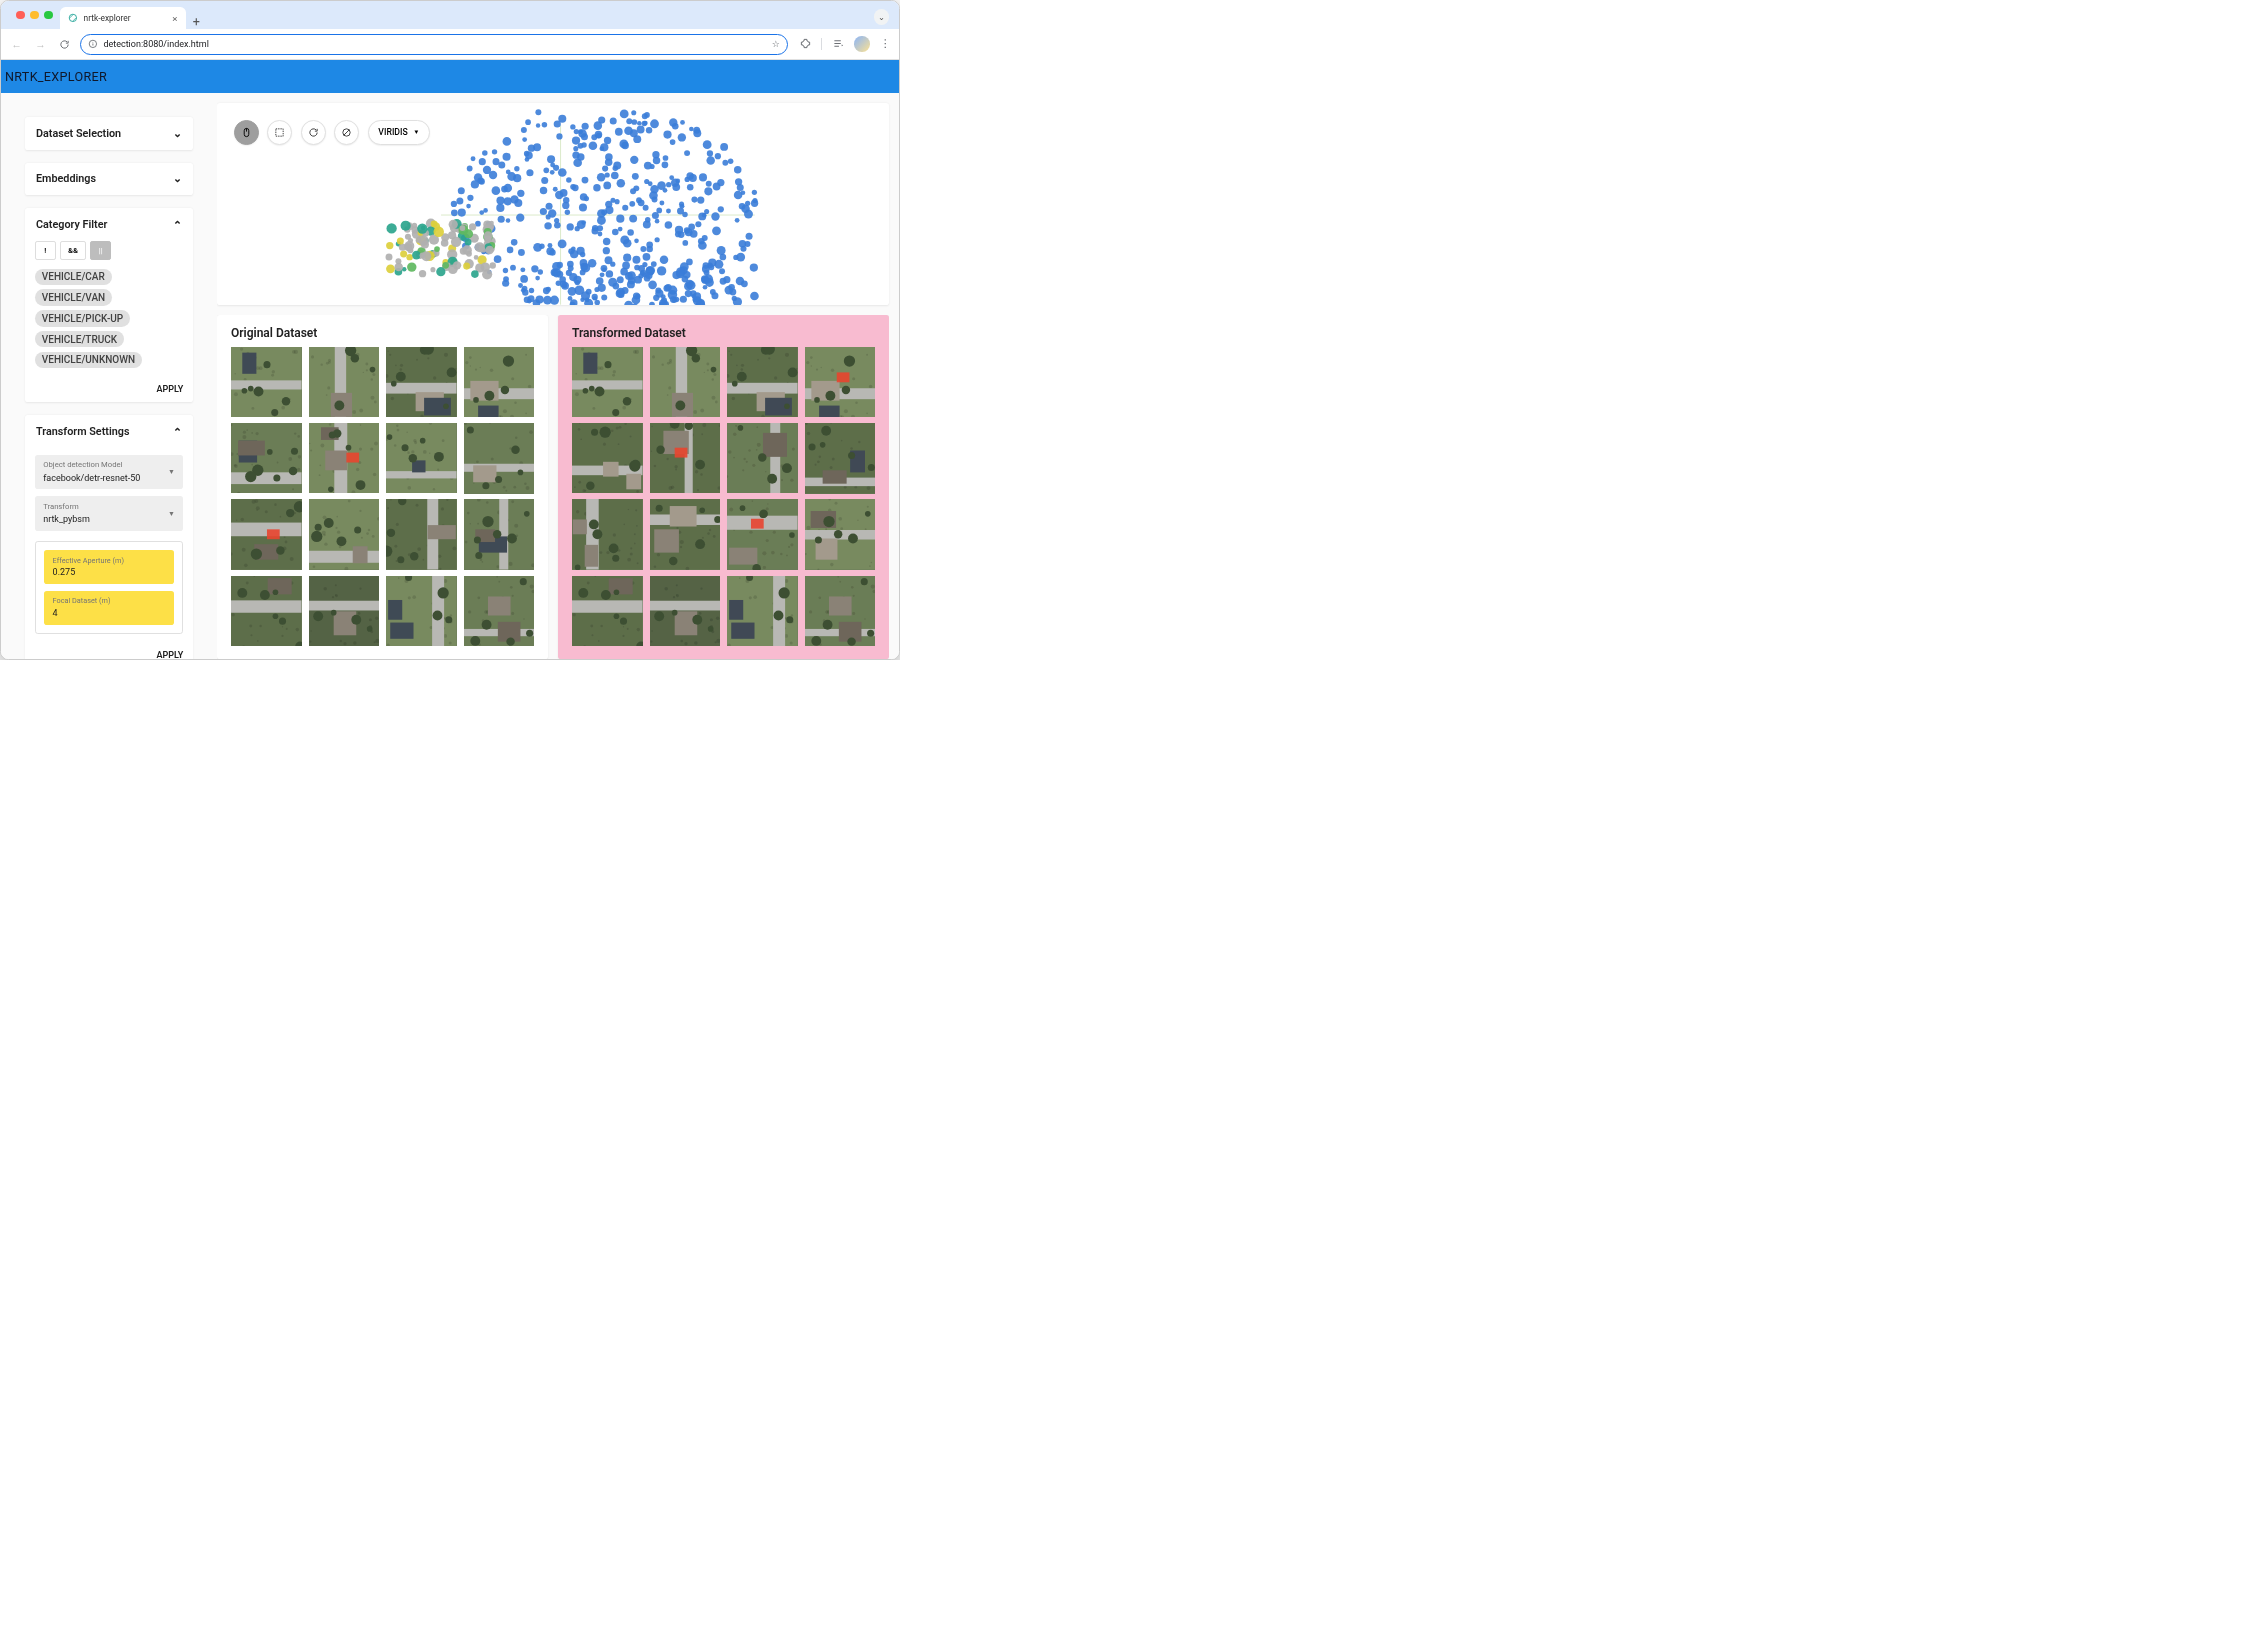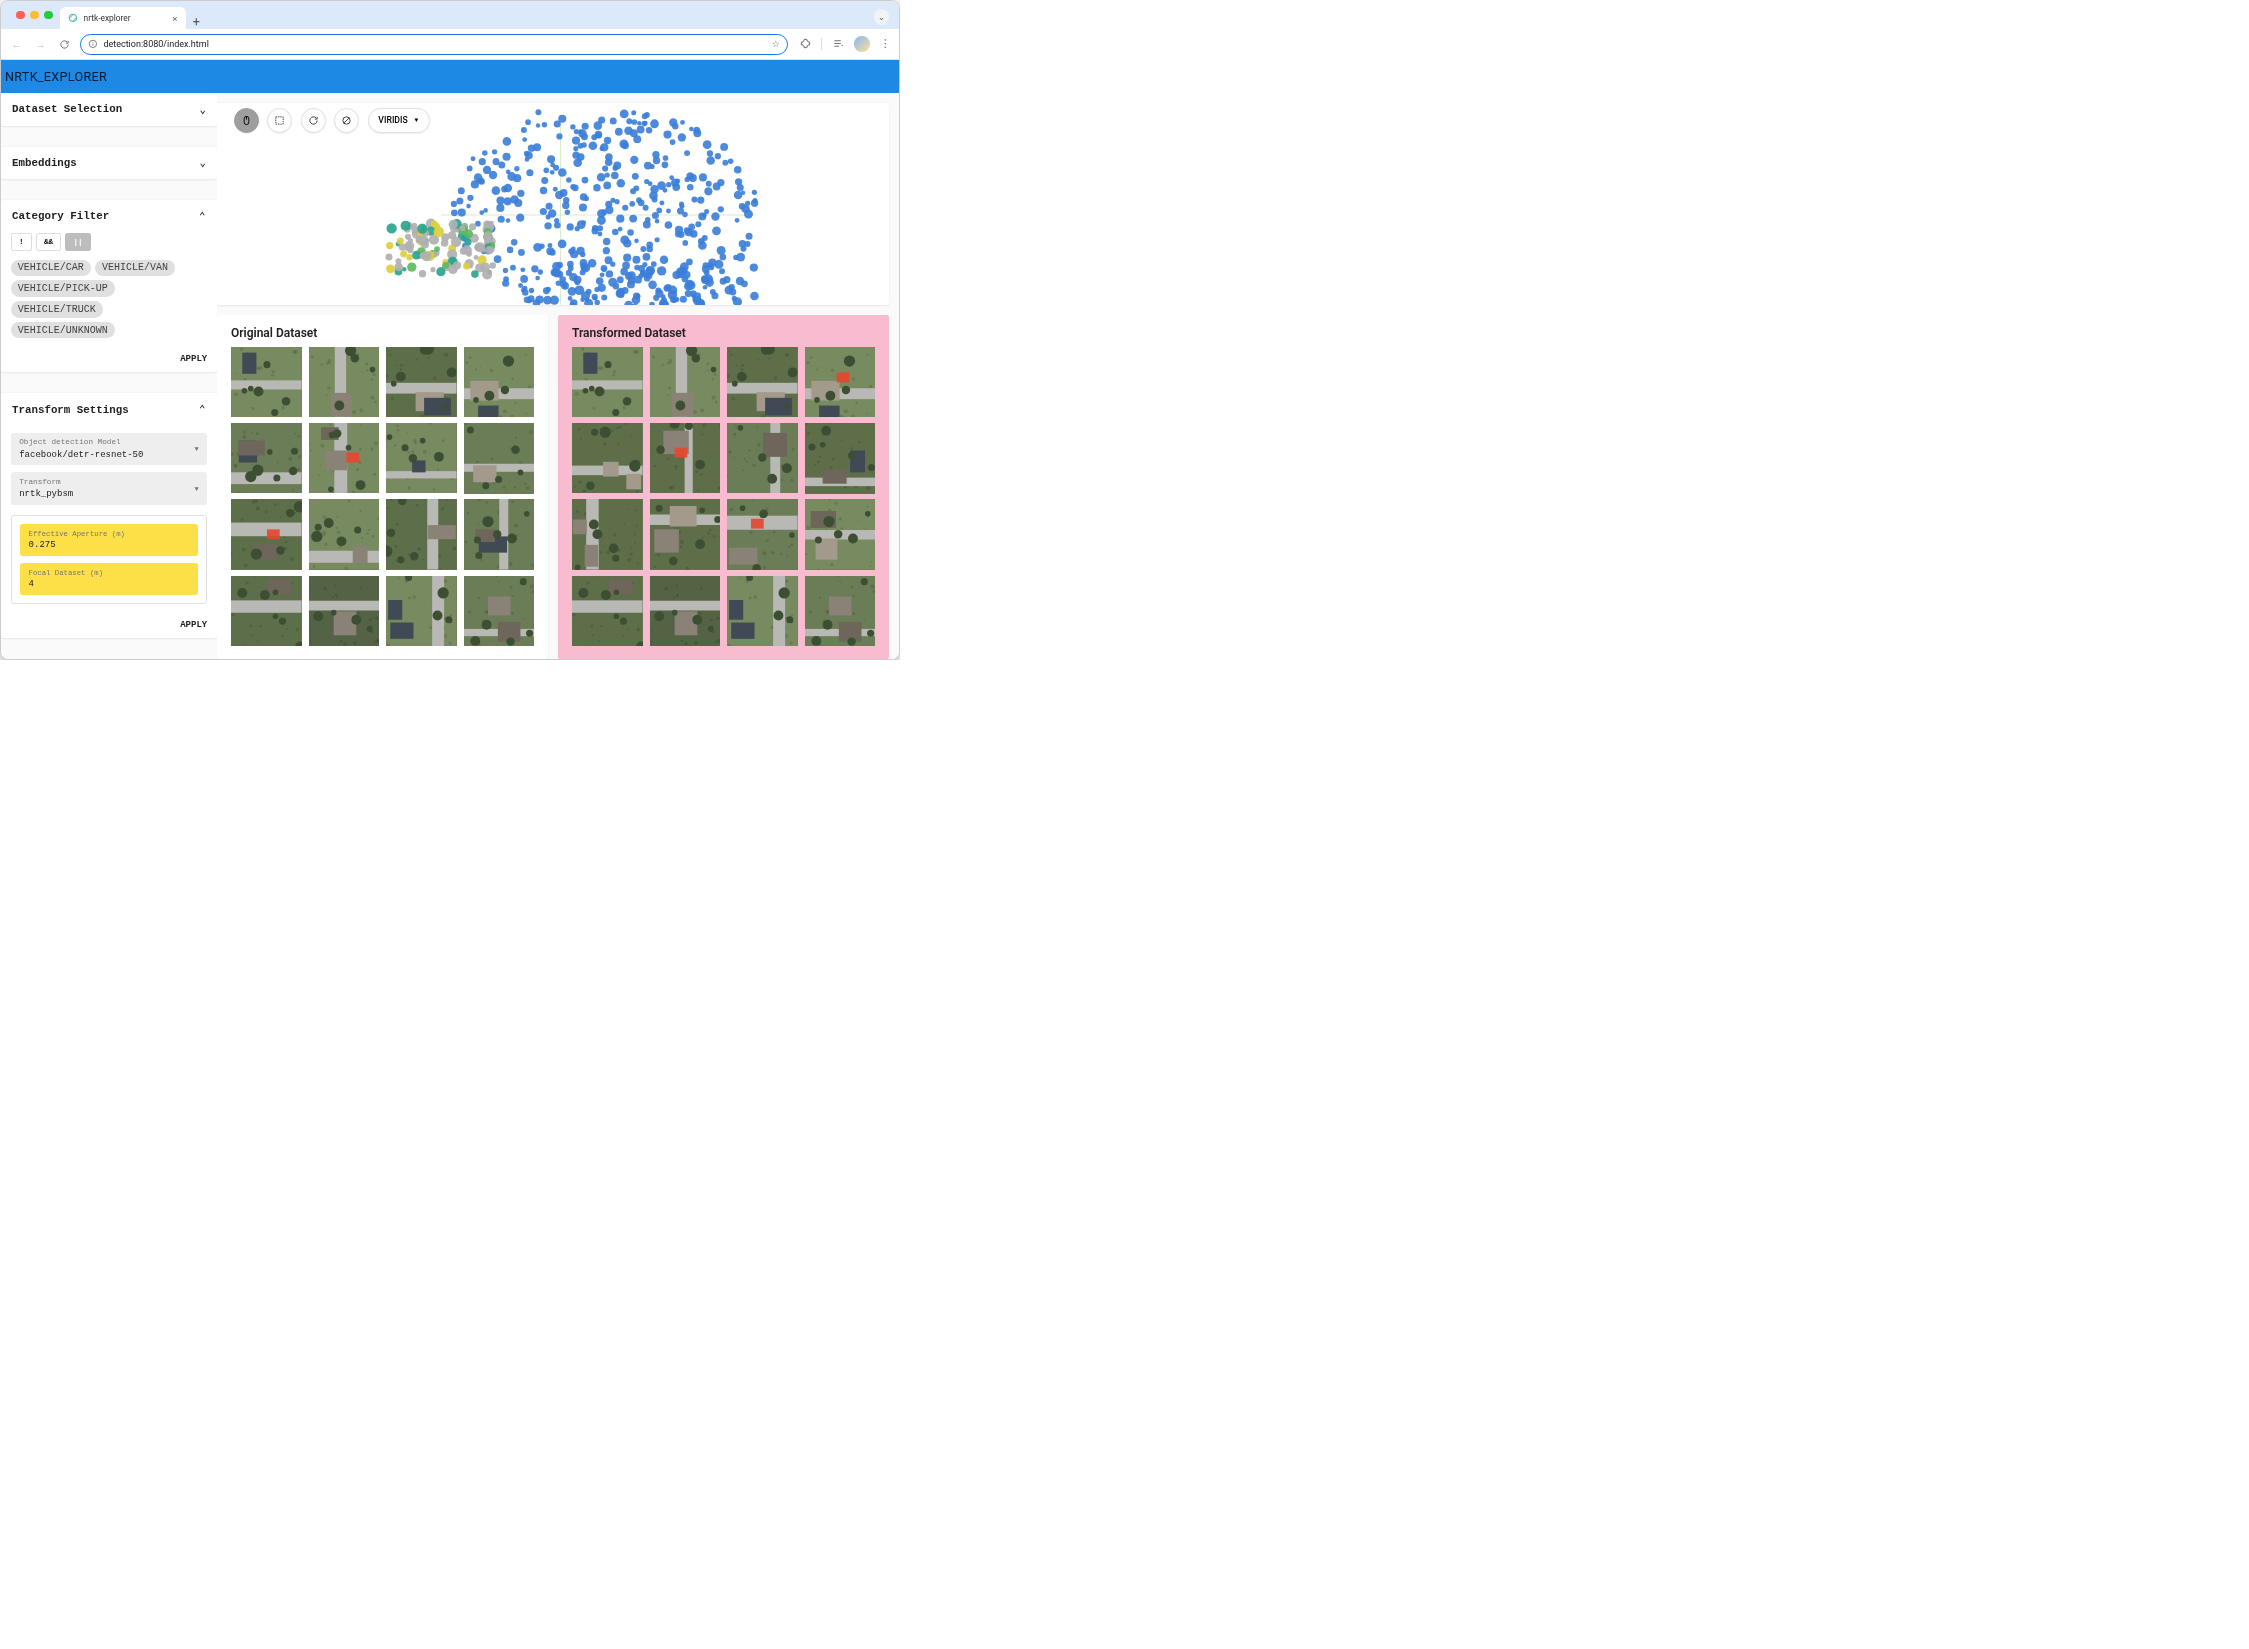--- a/index.html
+++ b/index.html
@@ -27,21 +27,21 @@
 .toolbar-icon { width: 12.6px; height: 12.6px; color: #5f6368; display: flex; align-items: center; justify-content: center; }
 .toolbar-sep { width: 0.7px; height: 12.6px; background: #dadce0; }
 .avatar { width: 15.4px; height: 15.4px; border-radius: 50%; background: linear-gradient(135deg,#8ab4f8,#fde293); }
 .kebab { color: #5f6368; letter-spacing: 0.7px; }
 
 
 .app-header { background: #1E88E5; color: #0f172a; height: 33px; display: flex; align-items: center; padding: 0 4px; font-size: 12.6px; font-weight: 400; letter-spacing: 0.3px; }
 
 
 .app-body { flex: 1; display: flex; background: #fafafa; overflow: hidden; }
-.sidebar { width: 216px; padding: 0; display: flex; flex-direction: column; gap: 21px; overflow-y: auto; font-family: Liberation Mono, monospace; }
+.sidebar { width: 216px; padding: 24px; display: flex; flex-direction: column; gap: 13px; overflow-y: auto; }
 .main { flex: 1; display: flex; flex-direction: column; padding: 9.8px 9.8px 0 0; gap: 9.8px; overflow: hidden; }
 
 .panel { background: #fff; border-radius: 2.8px; box-shadow: 0 0.7px 2.1px rgba(0,0,0,0.08); }
 .panel-header { display: flex; align-items: center; justify-content: space-between; padding: 9.8px 11px; font-size: 10.8px; font-weight: 600; color: #212121; cursor: default; }
 .panel-body { padding: 0 9.8px 8.4px 9.8px; }
 
 .filter-ops { display: flex; gap: 4.2px; margin-bottom: 8.4px; }
 .op-btn { border: 0.7px solid #ddd; background: #fff; font-size: 7.7px; font-weight: 600; padding: 4.2px 7px; border-radius: 2.1px; min-width: 21px; text-align: center; }
 .op-btn.disabled { background: #bdbdbd; border-color: #bdbdbd; color: #fff; }
 
@@ -56,21 +56,21 @@
 .select-arrow { position: absolute; right: 8.4px; top: 50%; transform: translateY(-50%); color: #757575; font-size: 7px; }
 
 .param-card { border: 0.7px solid #e0e0e0; border-radius: 2.8px; padding: 8.4px; margin-top: 9.8px; }
 .param-field { background: #fde047; border-radius: 2.8px; padding: 5.6px 8.4px; margin-bottom: 7px; }
 .param-field:last-child { margin-bottom: 0; }
 .param-label { font-size: 7.3px; color: #757575; display: block; margin-bottom: 0.7px; }
 .param-value { font-size: 9px; color: #212121; }
 
 
 .scatter-panel { background: #fff; border-radius: 2.8px; box-shadow: 0 0.7px 2.1px rgba(0,0,0,0.08); height: 202px; position: relative; overflow: hidden; }
-.scatter-toolbar { position: absolute; left: 17px; top: 5px; display: flex; gap: 8.4px; align-items: center; z-index: 2; }
+.scatter-toolbar { position: absolute; left: 17px; top: 17px; display: flex; gap: 8.4px; align-items: center; z-index: 2; }
 .circ-btn { width: 25px; height: 25px; border-radius: 50%; background: #fff; border: 0.7px solid #e0e0e0; display: flex; align-items: center; justify-content: center; color: #333; box-shadow: 0 0.7px 1.4px rgba(0,0,0,0.08); }
 .circ-btn.active { background: #9e9e9e; border-color: #9e9e9e; color: #000; }
 .colormap-btn { height: 25px; border-radius: 12.6px; border: 0.7px solid #e0e0e0; background: #fff; padding: 0 9.8px; display: flex; align-items: center; gap: 5.6px; font-size: 8.7px; font-weight: 500; box-shadow: 0 0.7px 1.4px rgba(0,0,0,0.08); }
 .scatter-svg { position: absolute; inset: 0; }
 
 
 .datasets-row { display: flex; gap: 9.8px; flex: 1; overflow: hidden; }
 .ds-panel { flex: 1; border-radius: 2.8px; box-shadow: 0 0.7px 2.1px rgba(0,0,0,0.08); overflow: hidden; display: flex; flex-direction: column; }
 .ds-panel.orig { background: #fff; }
 .ds-panel.trans { background: #F8BBD0; }

